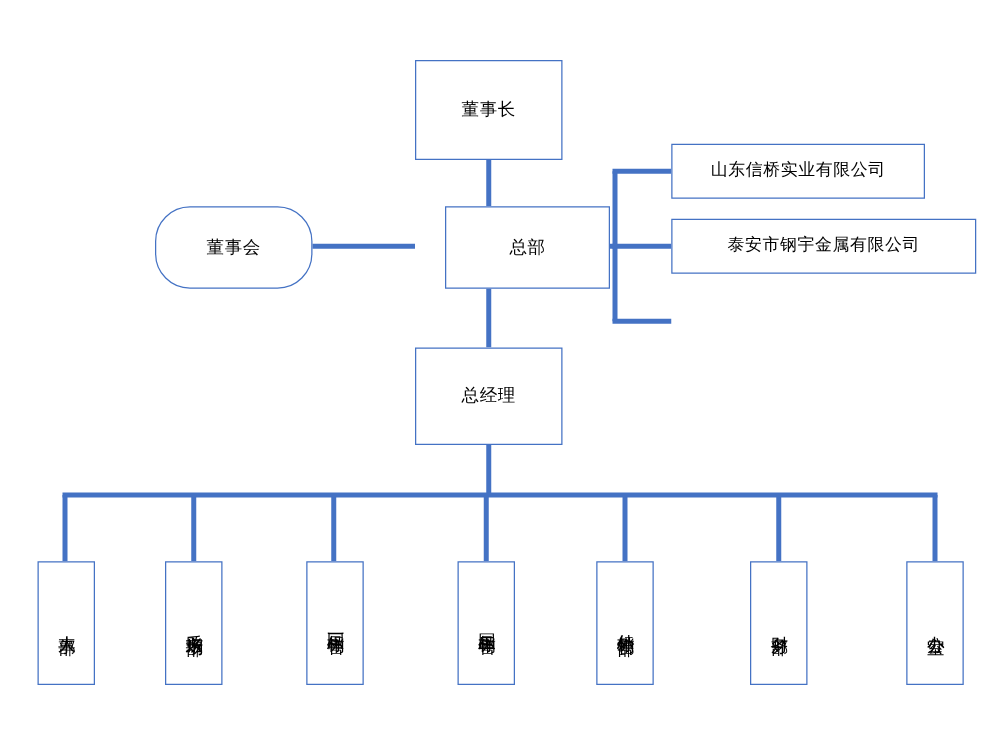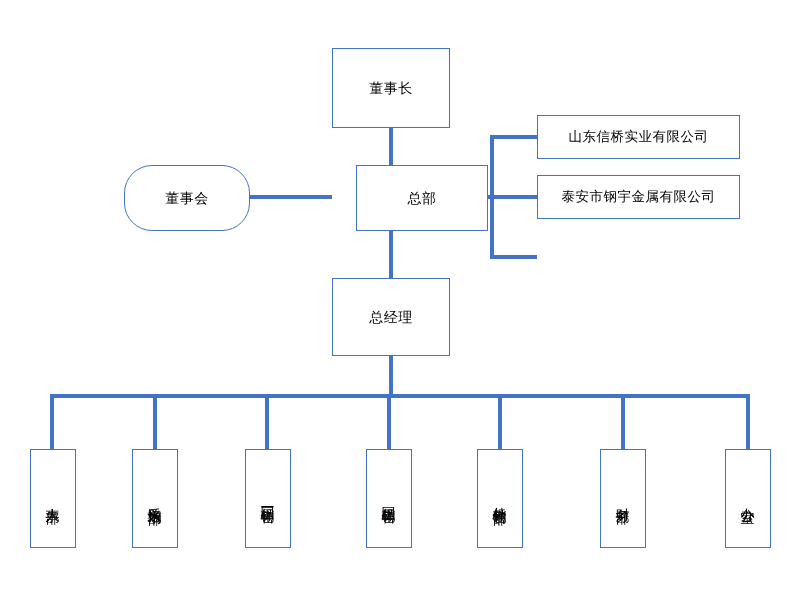--- a/index.html
+++ b/index.html
@@ -104,21 +104,21 @@
     <span class="node-label">董事会</span>
   </div>
 
   <div class="node h-node" style="left:320px; top:165px; width:132px; height:66px;margin-left:36px;">
     <span class="node-label">总部</span>
   </div>
 
   <div class="node h-node sub-node" style="left:537px; top:115px; width:203px; height:44px;">
     <span class="node-label">山东信桥实业有限公司</span>
   </div>
-  <div class="node h-node sub-node" style="left:537px; top:175px; width:203px; height:44px;">
+  <div class="node h-node sub-node" style="left:537px; top:175px; width:244px; height:44px;">
     <span class="node-label">泰安市钢宇金属有限公司</span>
   </div>
 
   <div class="node h-node" style="left:332px; top:278px; width:118px; height:78px;">
     <span class="node-label">总经理</span>
   </div>
 
   <div class="node v-node" style="left:30px; top:449px; width:46px; height:99px;">
     <span class="node-label">人事部</span>
   </div>

